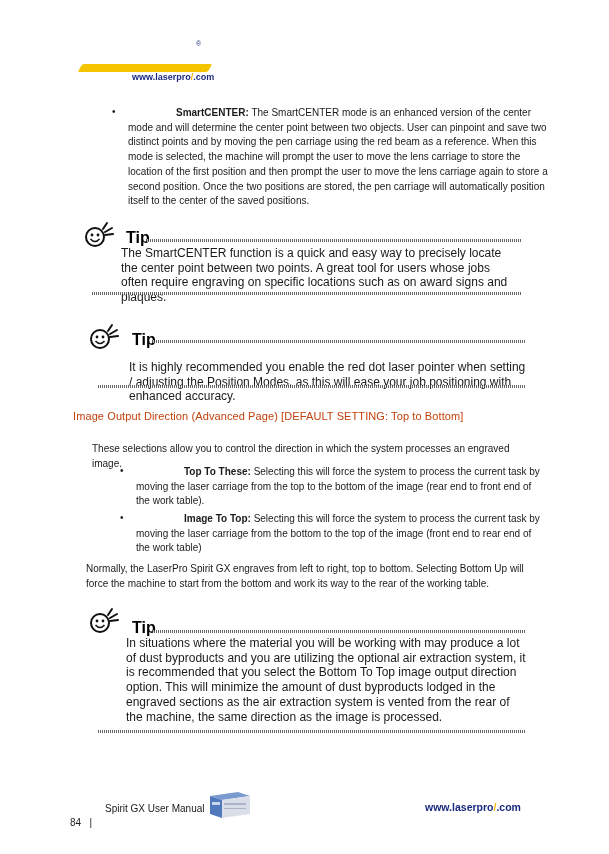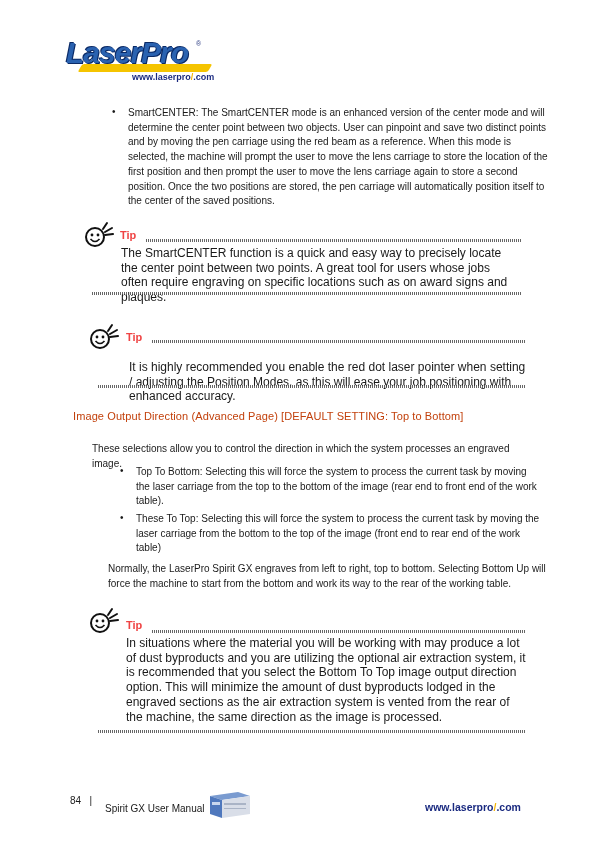--- a/index.html
+++ b/index.html
@@ -12,40 +12,39 @@
   .logo-swoosh { position: absolute; left: 18px; top: 28px; width: 130px; height: 8px; background: #f5c400;
                  transform: skewX(-30deg); border-radius: 2px; }
   .logo-reg { position: absolute; left: 134px; top: 4px; font-size: 7px; color: #2a3a80; }
   .logo-url { position: absolute; left: 70px; top: 36px; font-size: 9px; font-weight: bold; color: #1a2a80; }
   .logo-url .hl { color: #f5b400; }
 
   p, .txt { margin: 0; font-size: 10px; line-height: 14.7px; }
   .bullet { position: absolute; left: 112px; width: 430px; }
   .bullet .dot { position: absolute; left: 0; top: 0; font-size: 10px; }
   .bullet .body { margin-left: 16px; font-size: 10px; line-height: 14.7px; }
-  b { font-weight: normal; }
-  .tip-word { position: absolute; font-size: 11px; font-weight: bold; color: #ef4444; }
+  b { font-weight: bold; margin-left: 48px; }
+  .tip-word { position: absolute; font-size: 16px; font-weight: bold; color: #000000; margin-left: 6px; }
   .tip-line { position: absolute; height: 3px;
               background: repeating-linear-gradient(90deg, #333 0 1px, #fff 1px 2px); opacity: 0.75; }
   .tip-body { position: absolute; font-size: 12px; line-height: 14.7px; }
 
   .h2 { position: absolute; left: 73px; top: 410px; font-size: 11px; color: #c2410c; letter-spacing: 0.1px; }
 
-  .footer-num { left: 70px; top: 794px; font-size: 10px; }
+  .footer-num { left: 70px; top: 816px; font-size: 10px; }
   .footer-title { left: 105px; top: 802px; font-size: 10px; }
   .footer-url { left: 425px; top: 801px; font-size: 10.5px; font-weight: bold; color: #1a2a80; }
   .footer-url .hl { color: #f5b400; }
   .machine { left: 208px; top: 790px; width: 44px; height: 32px; }
 </style>
 </head>
 <body>
 
 <div class="abs logo">
   <div class="logo-swoosh"></div>
-  <div class="logo-word">LaserPro</div>
   <div class="logo-reg">®</div>
   <div class="logo-url"><span>www.laserpro</span><span class="hl">/</span><span>.com</span></div>
 </div>
 
 <div class="bullet" style="top:106px; left:112px; width:436px;">
   <span class="dot">•</span>
   <div class="body"><b>SmartCENTER:</b><span> The SmartCENTER mode is an enhanced version of the center mode and will determine the center point between two objects. User can pinpoint and save two distinct points and by moving the pen carriage using the red beam as a reference. When this mode is selected, the machine will prompt the user to move the lens carriage to store the location of the first position and then prompt the user to move the lens carriage again to store a second position.  Once the two positions are stored, the pen carriage will automatically position itself to the center of the saved positions.</span></div>
 </div>
 
 <div>
@@ -74,29 +73,29 @@
   <div class="tip-line" style="left:152px; top:340px; width:373px;"></div>
   <div class="tip-body" style="left:129px; top:360px; width:400px;">It is highly recommended you enable the red dot laser pointer when setting / adjusting the Position Modes, as this will ease your job positioning with enhanced accuracy.</div>
   <div class="tip-line" style="left:98px; top:385px; width:427px;"></div>
 </div>
 
 <div class="h2">Image Output Direction (Advanced Page) [DEFAULT SETTING: Top to Bottom]</div>
 <div class="abs txt" style="left:92px; top:442px; width:450px;">These selections allow you to control the direction in which the system processes an engraved image.</div>
 
 <div class="bullet" style="top:465px; left:120px; width:420px;">
   <span class="dot">•</span>
-  <div class="body"><b>Top To Bottom:</b><span> Selecting this will force the system to process the current task by moving the laser carriage from the top to the bottom of the image (rear end to front end of the work table).</span></div>
+  <div class="body"><b>Top To These:</b><span> Selecting this will force the system to process the current task by moving the laser carriage from the top to the bottom of the image (rear end to front end of the work table).</span></div>
 </div>
 
 <div class="bullet" style="top:512px; left:120px; width:420px;">
   <span class="dot">•</span>
-  <div class="body"><b>These To Top:</b><span> Selecting this will force the system to process the current task by moving the laser carriage from the bottom to the top of the image (front end to rear end of the work table)</span></div>
+  <div class="body"><b>Image To Top:</b><span> Selecting this will force the system to process the current task by moving the laser carriage from the bottom to the top of the image (front end to rear end of the work table)</span></div>
 </div>
 
-<div class="abs txt" style="left:108px; top:562px; width:450px;">Normally, the LaserPro Spirit GX engraves from left to right, top to bottom.  Selecting Bottom Up will force the machine to start from the bottom and work its way to the rear of the working table.</div>
+<div class="abs txt" style="left:86px; top:562px; width:450px;">Normally, the LaserPro Spirit GX engraves from left to right, top to bottom.  Selecting Bottom Up will force the machine to start from the bottom and work its way to the rear of the working table.</div>
 
 <div>
   <svg class="abs" style="left:88px; top:606px;" width="36" height="30" viewBox="0 0 36 30">
     <circle cx="12" cy="17" r="9" fill="none" stroke="#111" stroke-width="2"></circle>
     <circle cx="9" cy="15" r="1.4" fill="#111"></circle>
       <circle cx="15" cy="15" r="1.4" fill="#111"></circle>
     <path d="M7.5 19 Q12 24 16.5 19" fill="none" stroke="#111" stroke-width="1.6"></path>
     <path d="M20 9 L24 3 M22 12 L29 8 M22 15 L30 14" stroke="#111" stroke-width="2" stroke-linecap="round"></path>
   </svg>
   <div class="tip-word" style="left:126px; top:619px;">Tip</div>

